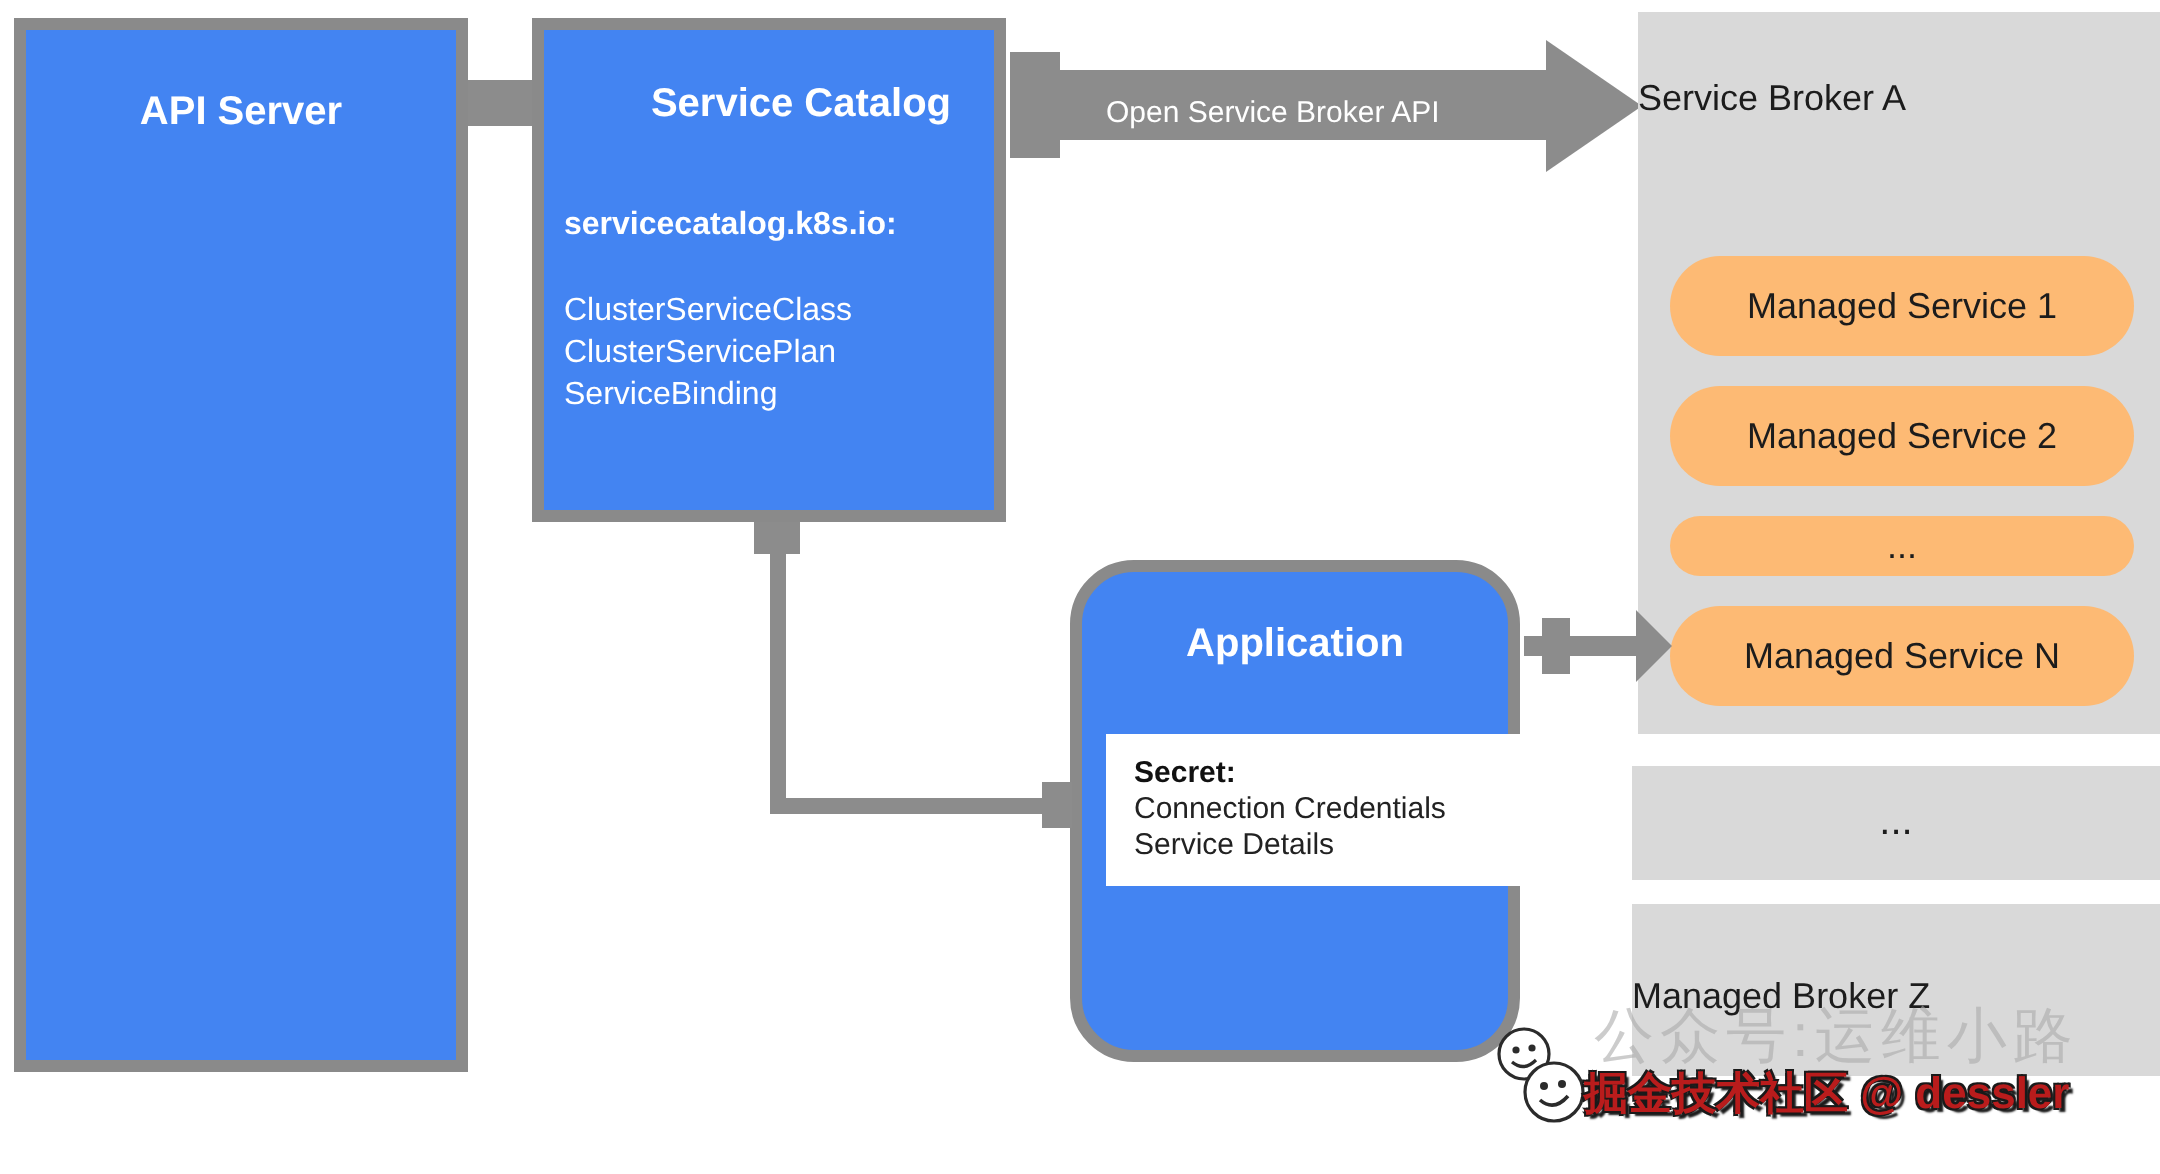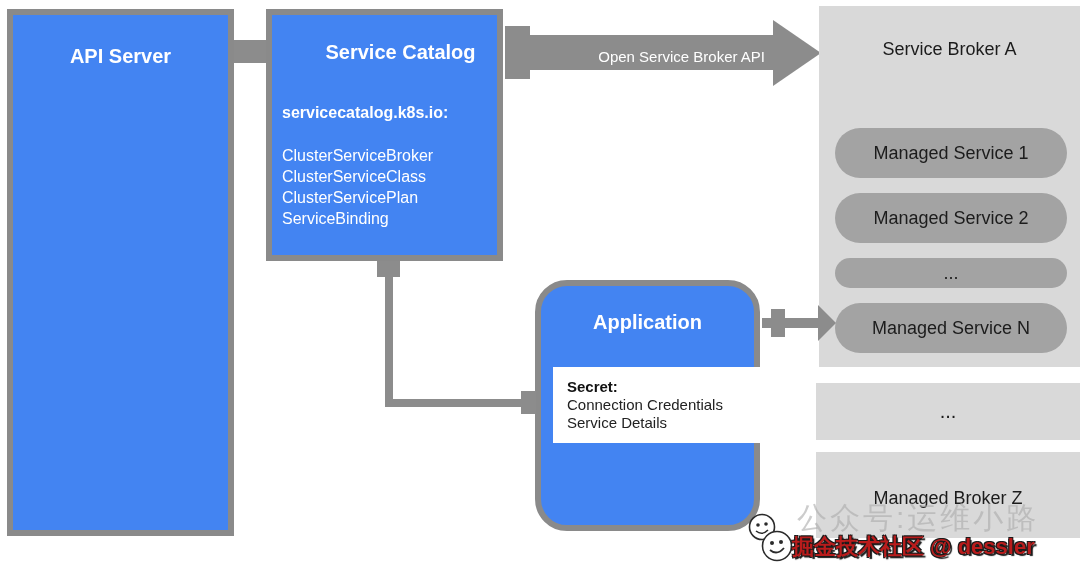--- a/index.html
+++ b/index.html
@@ -28,31 +28,31 @@
   .sc-group{margin:40px 12px 0 10px;font-weight:bold;font-size:16px;}
   .sc-resources{margin:23px 0 0 10px;}
   .sc-resource{font-size:16px;line-height:21px;}
   
   .bar{position:absolute;background:var(--connector);}
   #conn-api-sc{left:234px;top:40px;width:32px;height:23px;}
   
   #osb-arrow{position:absolute;left:503px;top:14px;width:320px;height:80px;}
   #osb-arrow .shape{fill:var(--connector);}
   #osb-label{
-    position:absolute;left:553px;top:48px;width:212px;text-align:right;
+    position:absolute;left:553px;top:48px;width:212px;text-align:left;
     color:#fff;font-size:15px;
   }
   
   .panel{position:absolute;background:var(--panel);color:var(--ink);}
   #broker-a{left:819px;top:6px;width:261px;height:361px;}
-  .panel-title{font-size:18px;text-align:center;color:var(--ink);}
+  .panel-title{font-size:18px;text-align:left;color:var(--ink);}
   #broker-a .panel-title{margin-top:33px;}
   .svc-list{position:absolute;left:16px;top:122px;width:232px;display:flex;flex-direction:column;gap:15px;}
   .svc-box{
-    background:#a3a3a3;height:50px;display:flex;align-items:center;justify-content:center;
+    background:#fdba74;height:50px;display:flex;align-items:center;justify-content:center;
     font-size:18px;color:var(--ink);border-radius:25px;
   }
   .svc-box.ellipsis{height:30px;}
   #panel-ellipsis{left:816px;top:383px;width:264px;height:57px;display:flex;align-items:center;justify-content:center;font-size:20px;}
   #broker-z{left:816px;top:452px;width:264px;height:86px;}
   #broker-z .panel-title{margin-top:36px;}
   
   #app-box{left:535px;top:280px;width:225px;height:251px;border-radius:32px;}
   #app-box .node-title{margin-top:25px;}
   #secret-box{
@@ -90,21 +90,20 @@
     <div class="node-title">API Server</div>
   </div>
 
   <div class="bar" id="conn-api-sc"></div>
 
   <div class="node" id="sc-box">
     <div class="node-title">Service Catalog</div>
     <div class="sc-group">servicecatalog.k8s.io:</div>
     <div class="sc-resources">
 
-        <div class="sc-resource">ClusterServiceBroker</div>
 
         <div class="sc-resource">ClusterServiceClass</div>
 
         <div class="sc-resource">ClusterServicePlan</div>
 
 
         <div class="sc-resource">ServiceBinding</div>
       </div>
   </div>
 

